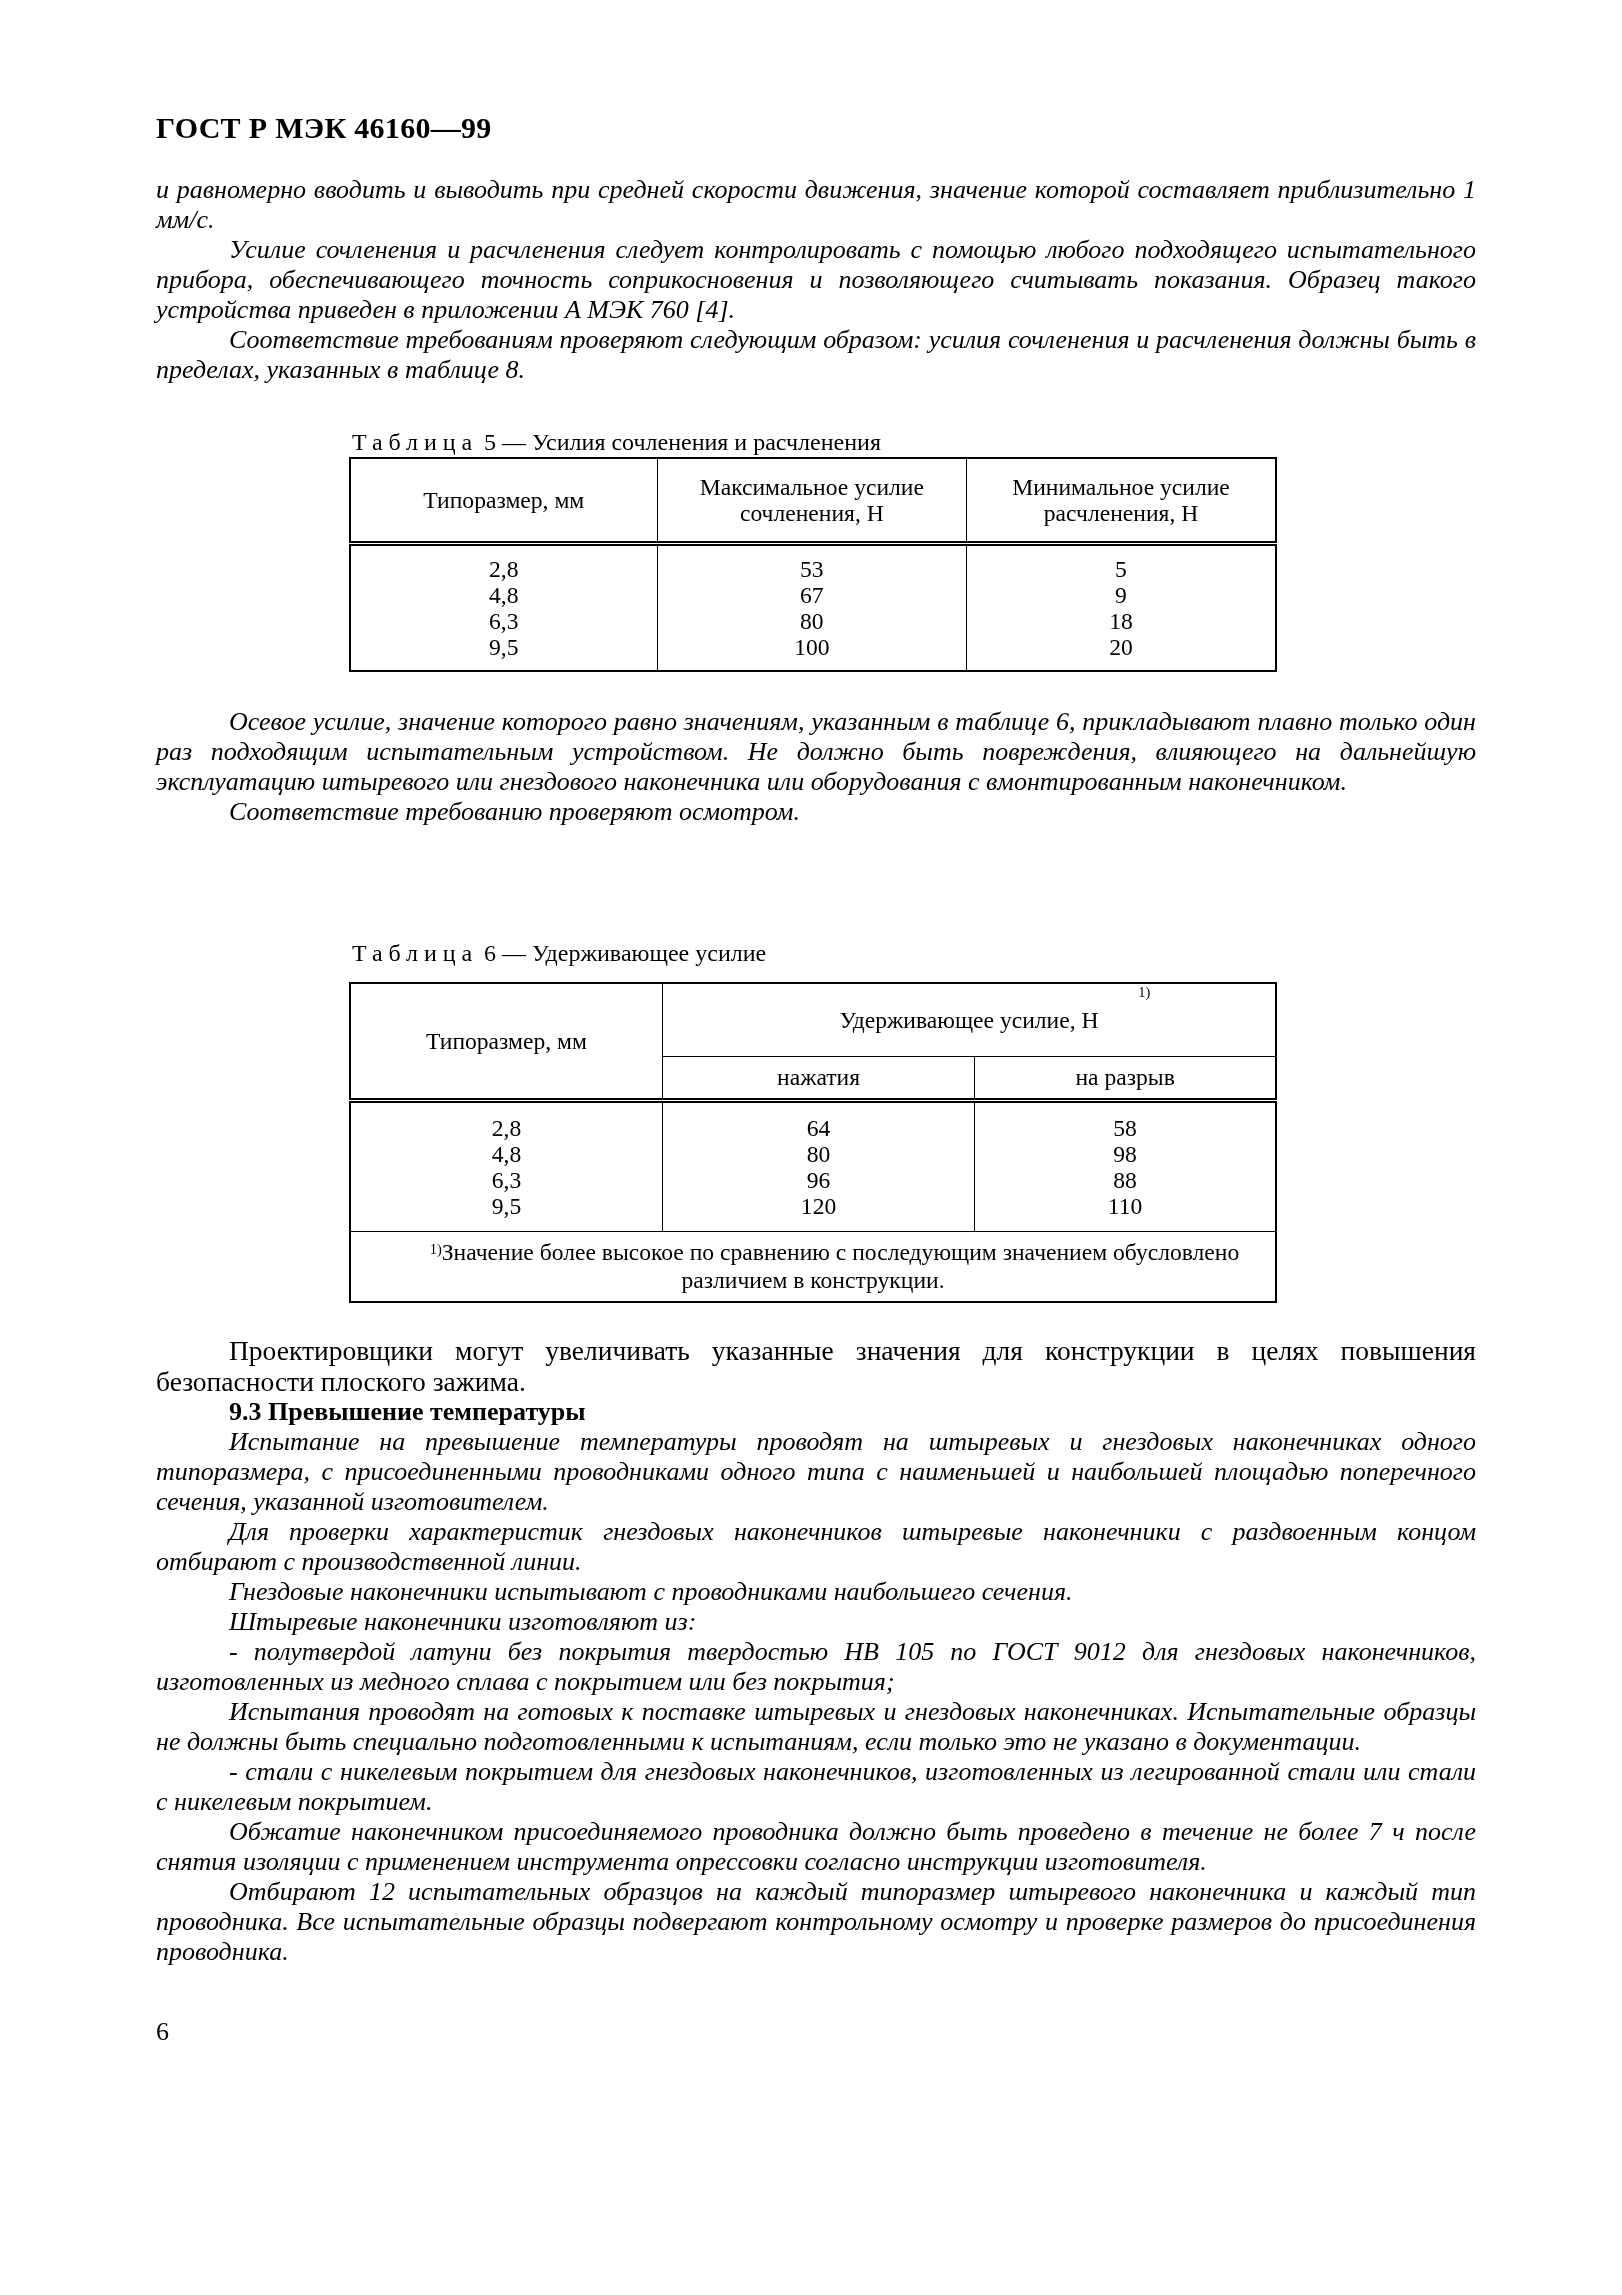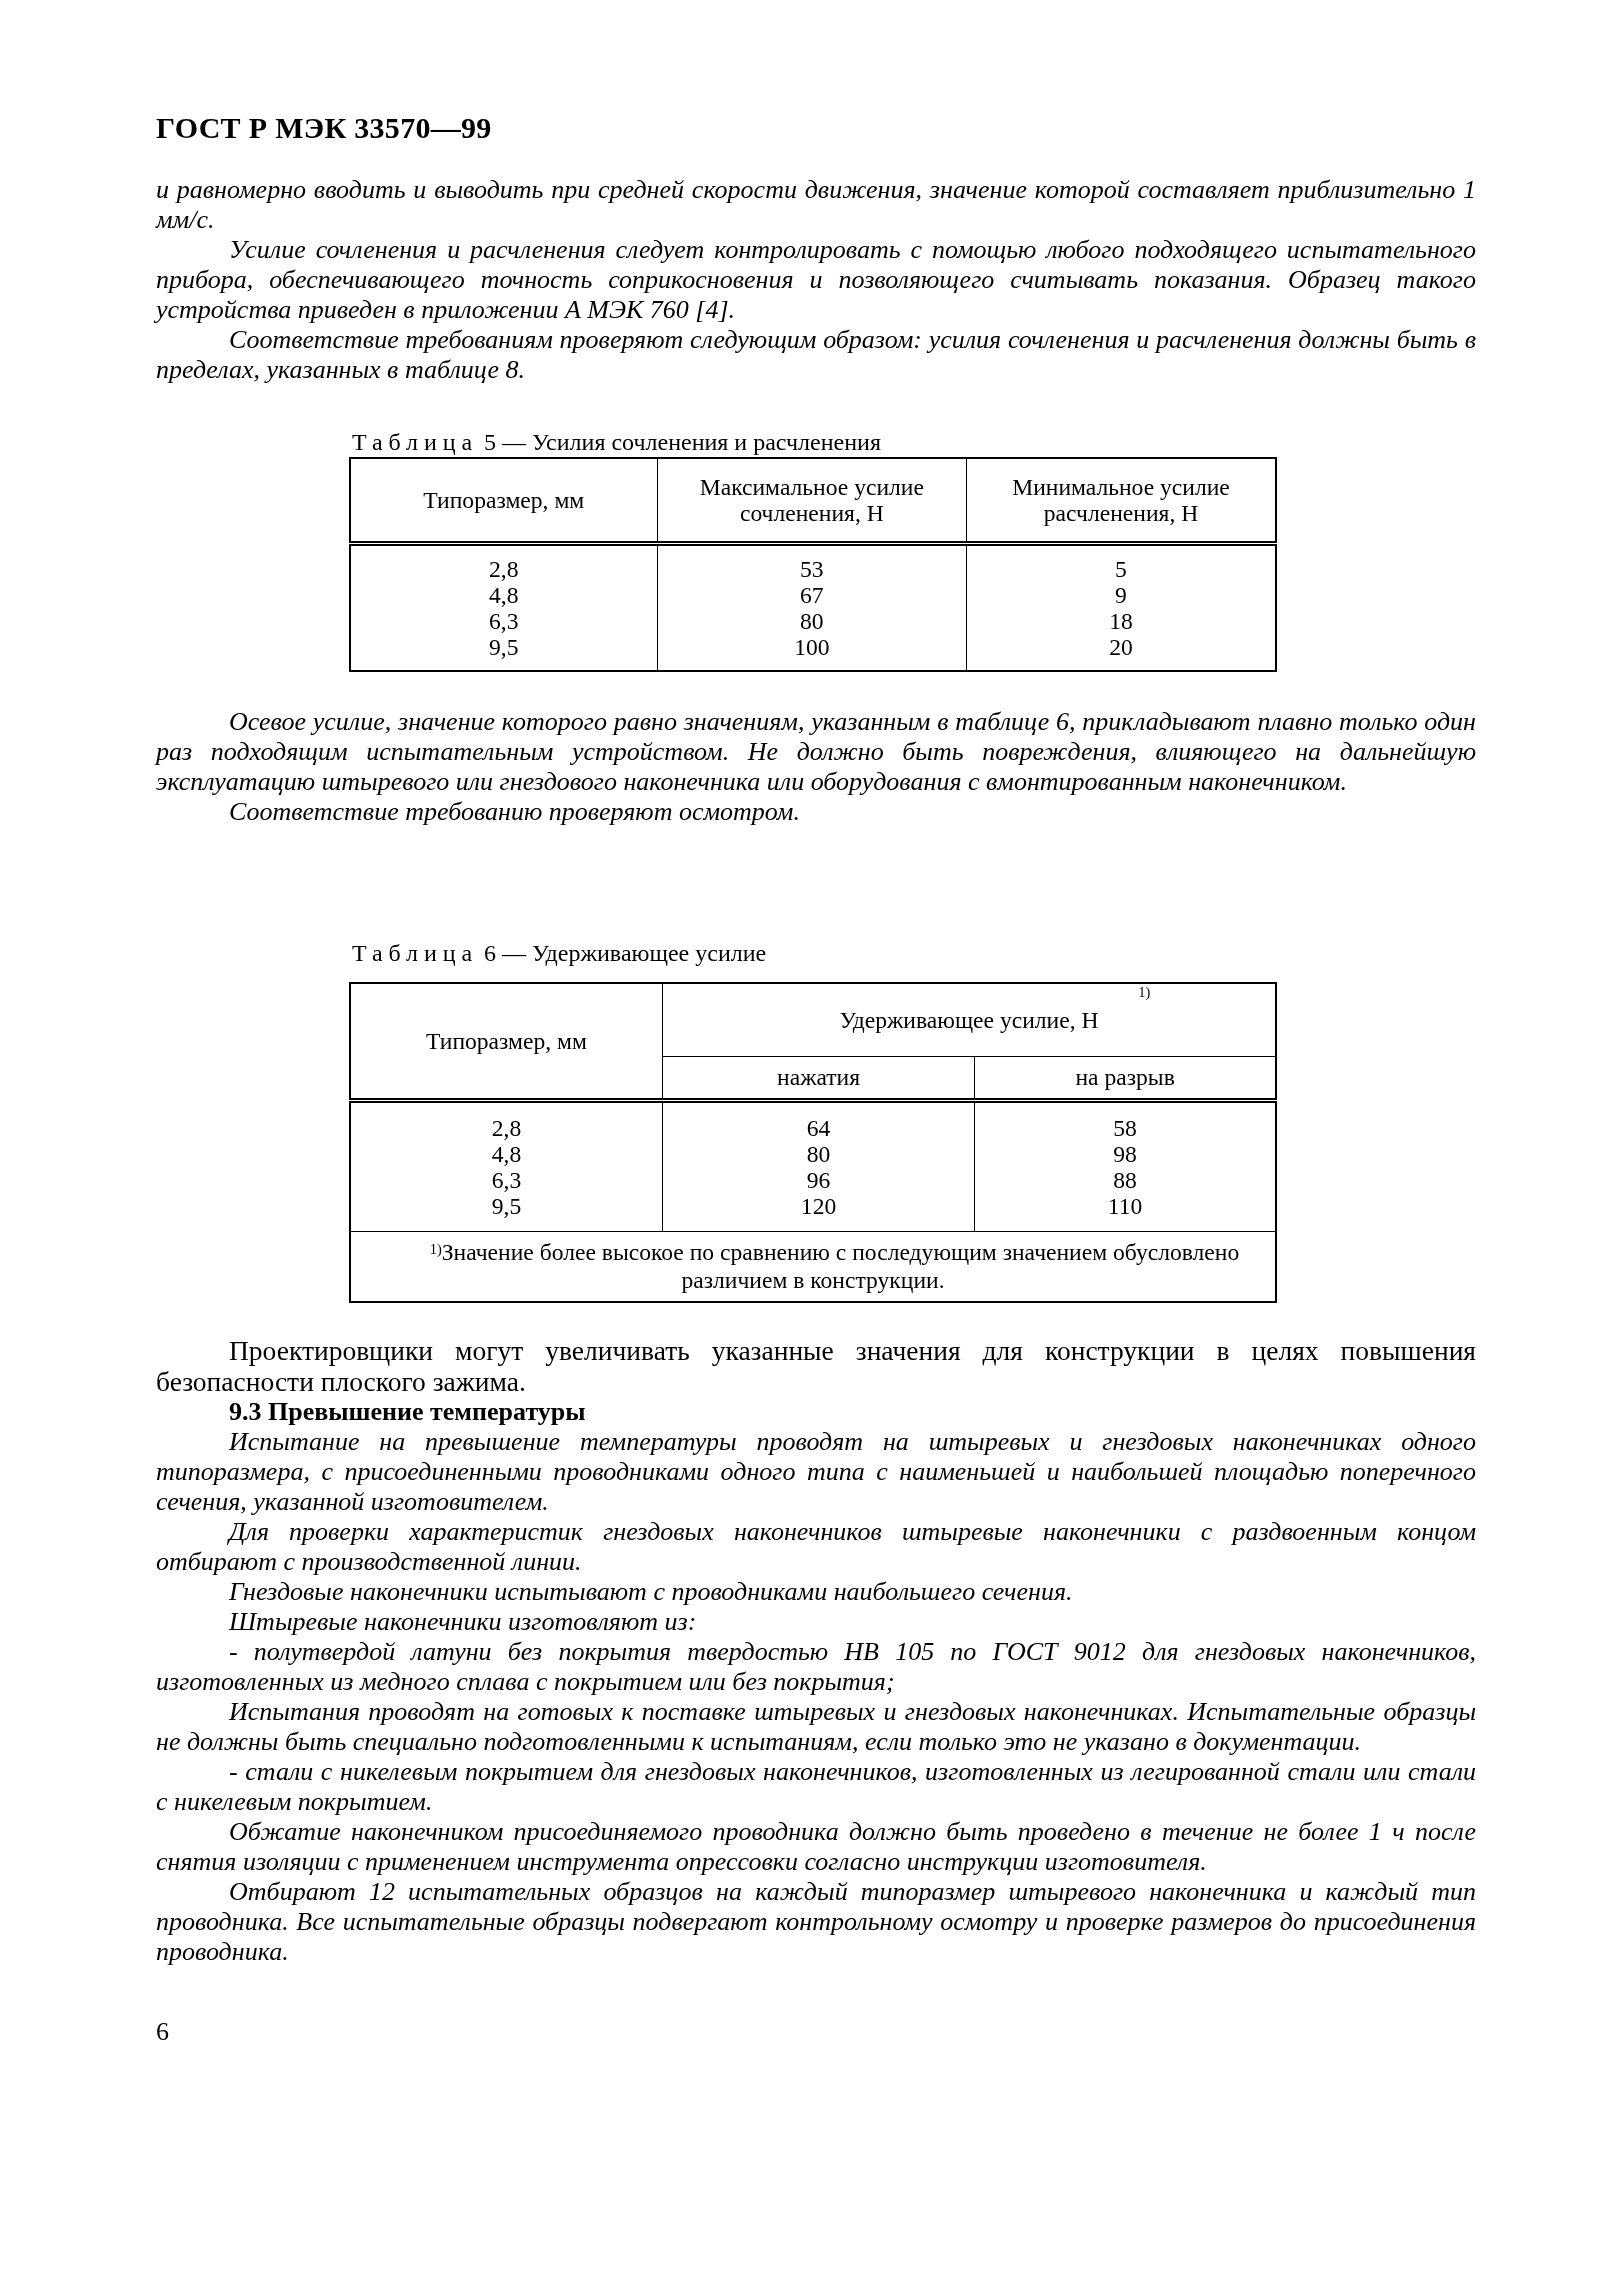--- a/index.html
+++ b/index.html
@@ -17,21 +17,21 @@
   table.t { border:2.6px solid #000; }
   table.t tr.hdr-last td, table.t tr.hdr-last th { border-bottom:5.2px double #000; }
   .sup { font-size:14.4px; vertical-align:top; position:relative; top:-3.9px; }
   .foot { text-align:justify; padding:7.9px 9.2px 6.5px 9.2px !important; line-height:27.5px; font-size:23.6px; }
   .foot .ind { text-indent:43px; display:block; }
   .pageno { position:absolute; left:156px; top:2017px; font-size:26px; }
 </style>
 </head>
 <body>
 
-<div class="doc-header">ГОСТ Р МЭК 33570—99</div>
+<div class="doc-header">ГОСТ Р МЭК 46160—99</div>
 
 <div class="block" style="top:175px;">
   <p class="p it">и равномерно вводить и выводить при средней скорости движения, значение которой составляет приблизительно 1 мм/с.</p>
   <p class="p it ind">Усилие сочленения и расчленения следует контролировать с помощью любого подходящего испытательного прибора, обеспечивающего точность соприкосновения и позволяющего считывать показания. Образец такого устройства приведен в приложении А МЭК 760 [4].</p>
   <p class="p it ind">Соответствие требованиям проверяют следующим образом: усилия сочленения и расчленения должны быть в пределах, указанных в таблице 8.</p>
 </div>
 
 <div class="caption" style="top:429px;">
   <span class="spaced">Таблица</span>
   <span>5 — Усилия сочленения и расчленения</span>
@@ -120,18 +120,18 @@
 <div class="block" style="top:1335px;">
   <p class="p ind" style="font-size:27.5px; line-height:31px;">Проектировщики могут увеличивать указанные значения для конструкции в целях повышения безопасности плоского зажима.</p>
   <p class="h">9.3 Превышение температуры</p>
   <p class="p it ind">Испытание на превышение температуры проводят на штыревых и гнездовых наконечниках одного типоразмера, с присоединенными проводниками одного типа с наименьшей и наибольшей площадью поперечного сечения, указанной изготовителем.</p>
   <p class="p it ind">Для проверки характеристик гнездовых наконечников штыревые наконечники с раздвоенным концом отбирают с производственной линии.</p>
   <p class="p it ind">Гнездовые наконечники испытывают с проводниками наибольшего сечения.</p>
   <p class="p it ind">Штыревые наконечники изготовляют из:</p>
   <p class="p it ind">- полутвердой латуни без покрытия твердостью НВ 105 по ГОСТ 9012 для гнездовых наконечников, изготовленных из медного сплава с покрытием или без покрытия;</p>
   <p class="p it ind">Испытания проводят на готовых к поставке штыревых и гнездовых наконечниках. Испытательные образцы не должны быть специально подготовленными к испытаниям, если только это не указано в документации.</p>
   <p class="p it ind">- стали с никелевым покрытием для гнездовых наконечников, изготовленных из легированной стали или стали с никелевым покрытием.</p>
-  <p class="p it ind">Обжатие наконечником присоединяемого проводника должно быть проведено в течение не более 1 ч после снятия изоляции с применением инструмента опрессовки согласно инструкции изготовителя.</p>
+  <p class="p it ind">Обжатие наконечником присоединяемого проводника должно быть проведено в течение не более 7 ч после снятия изоляции с применением инструмента опрессовки согласно инструкции изготовителя.</p>
   <p class="p it ind">Отбирают 12 испытательных образцов на каждый типоразмер штыревого наконечника и каждый тип проводника. Все испытательные образцы подвергают контрольному осмотру и проверке размеров до присоединения проводника.</p>
 </div>
 
 <div class="pageno">6</div>
 
 
 </body></html>

